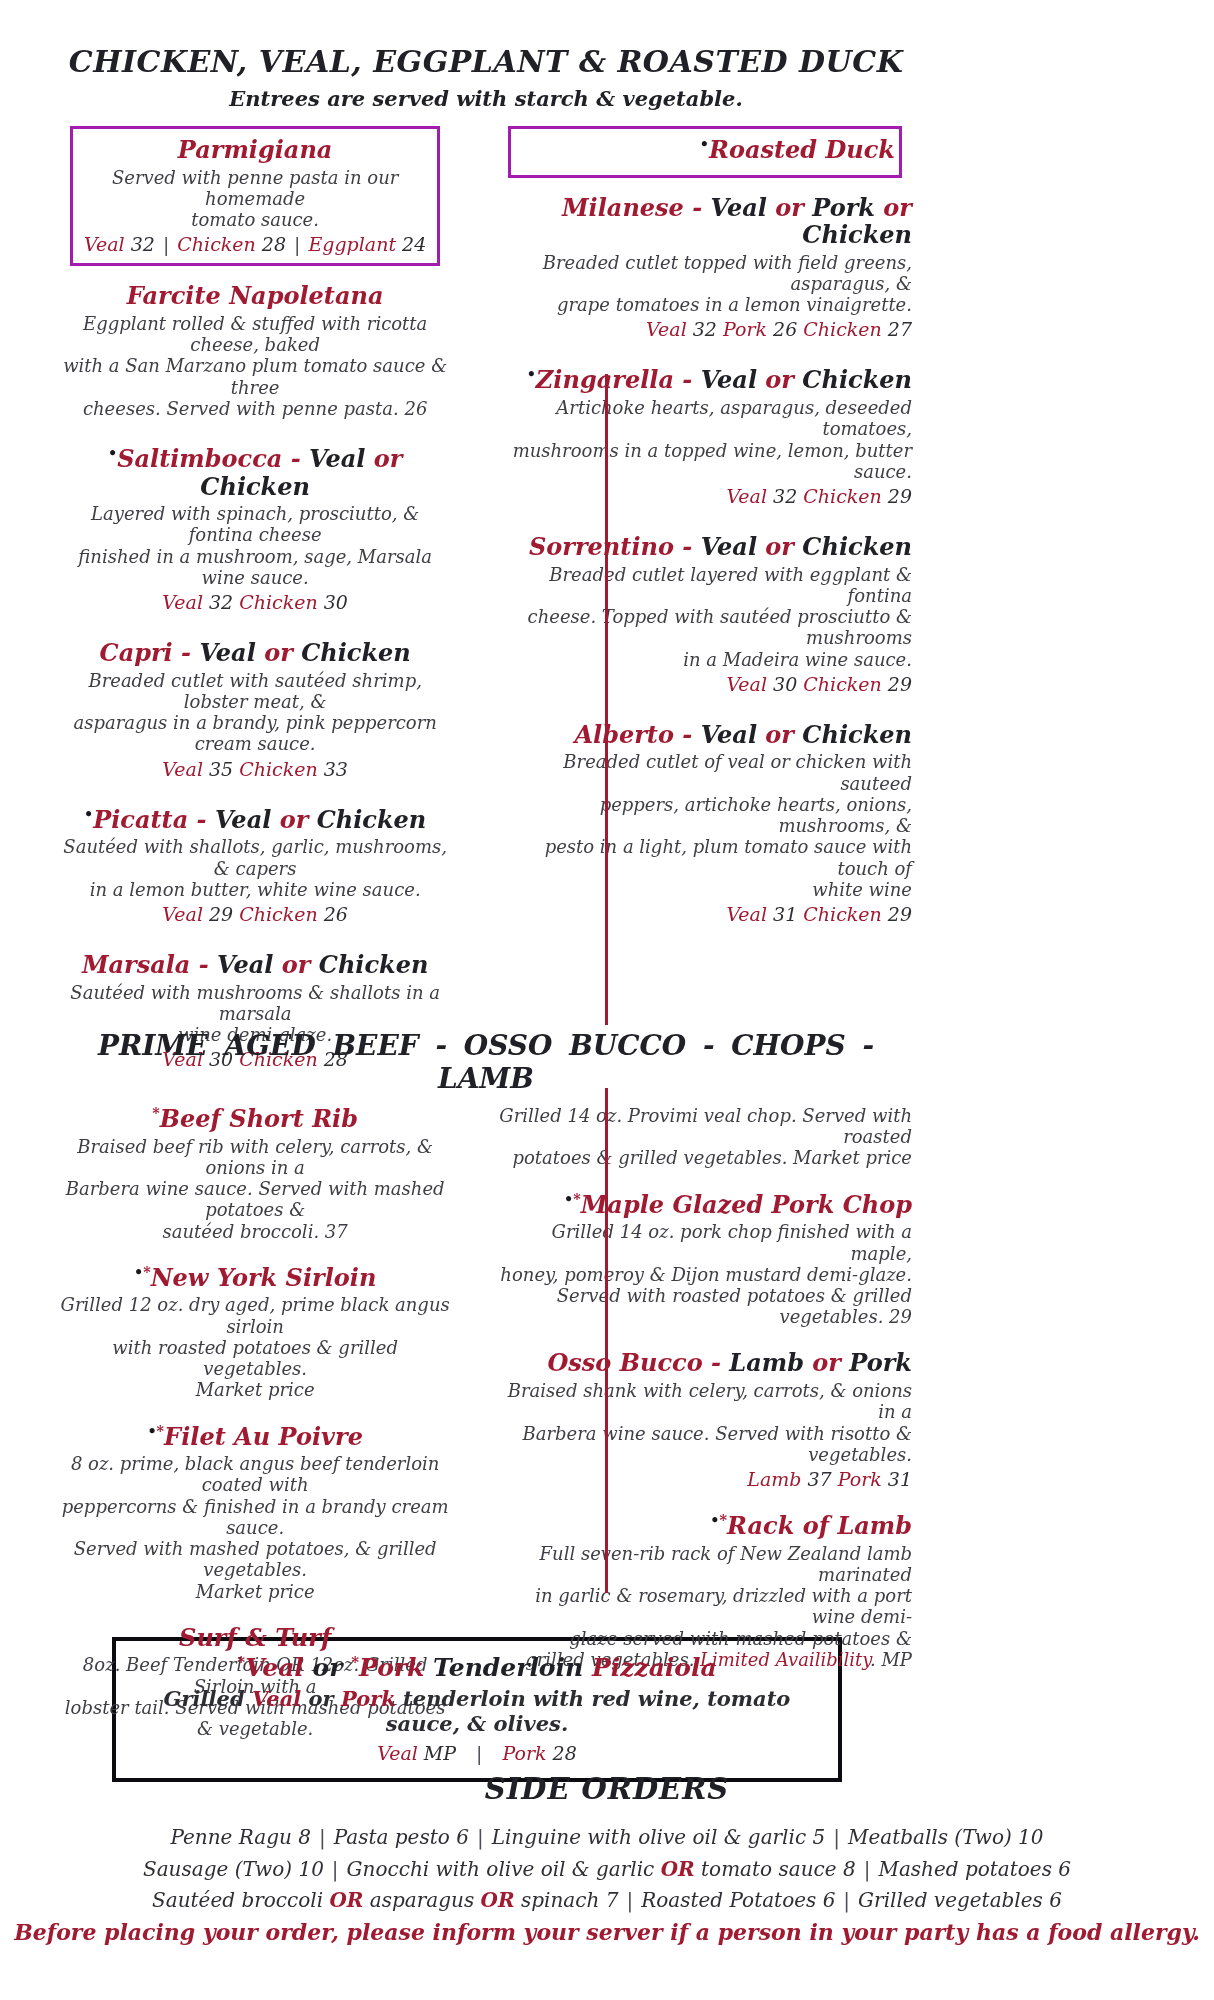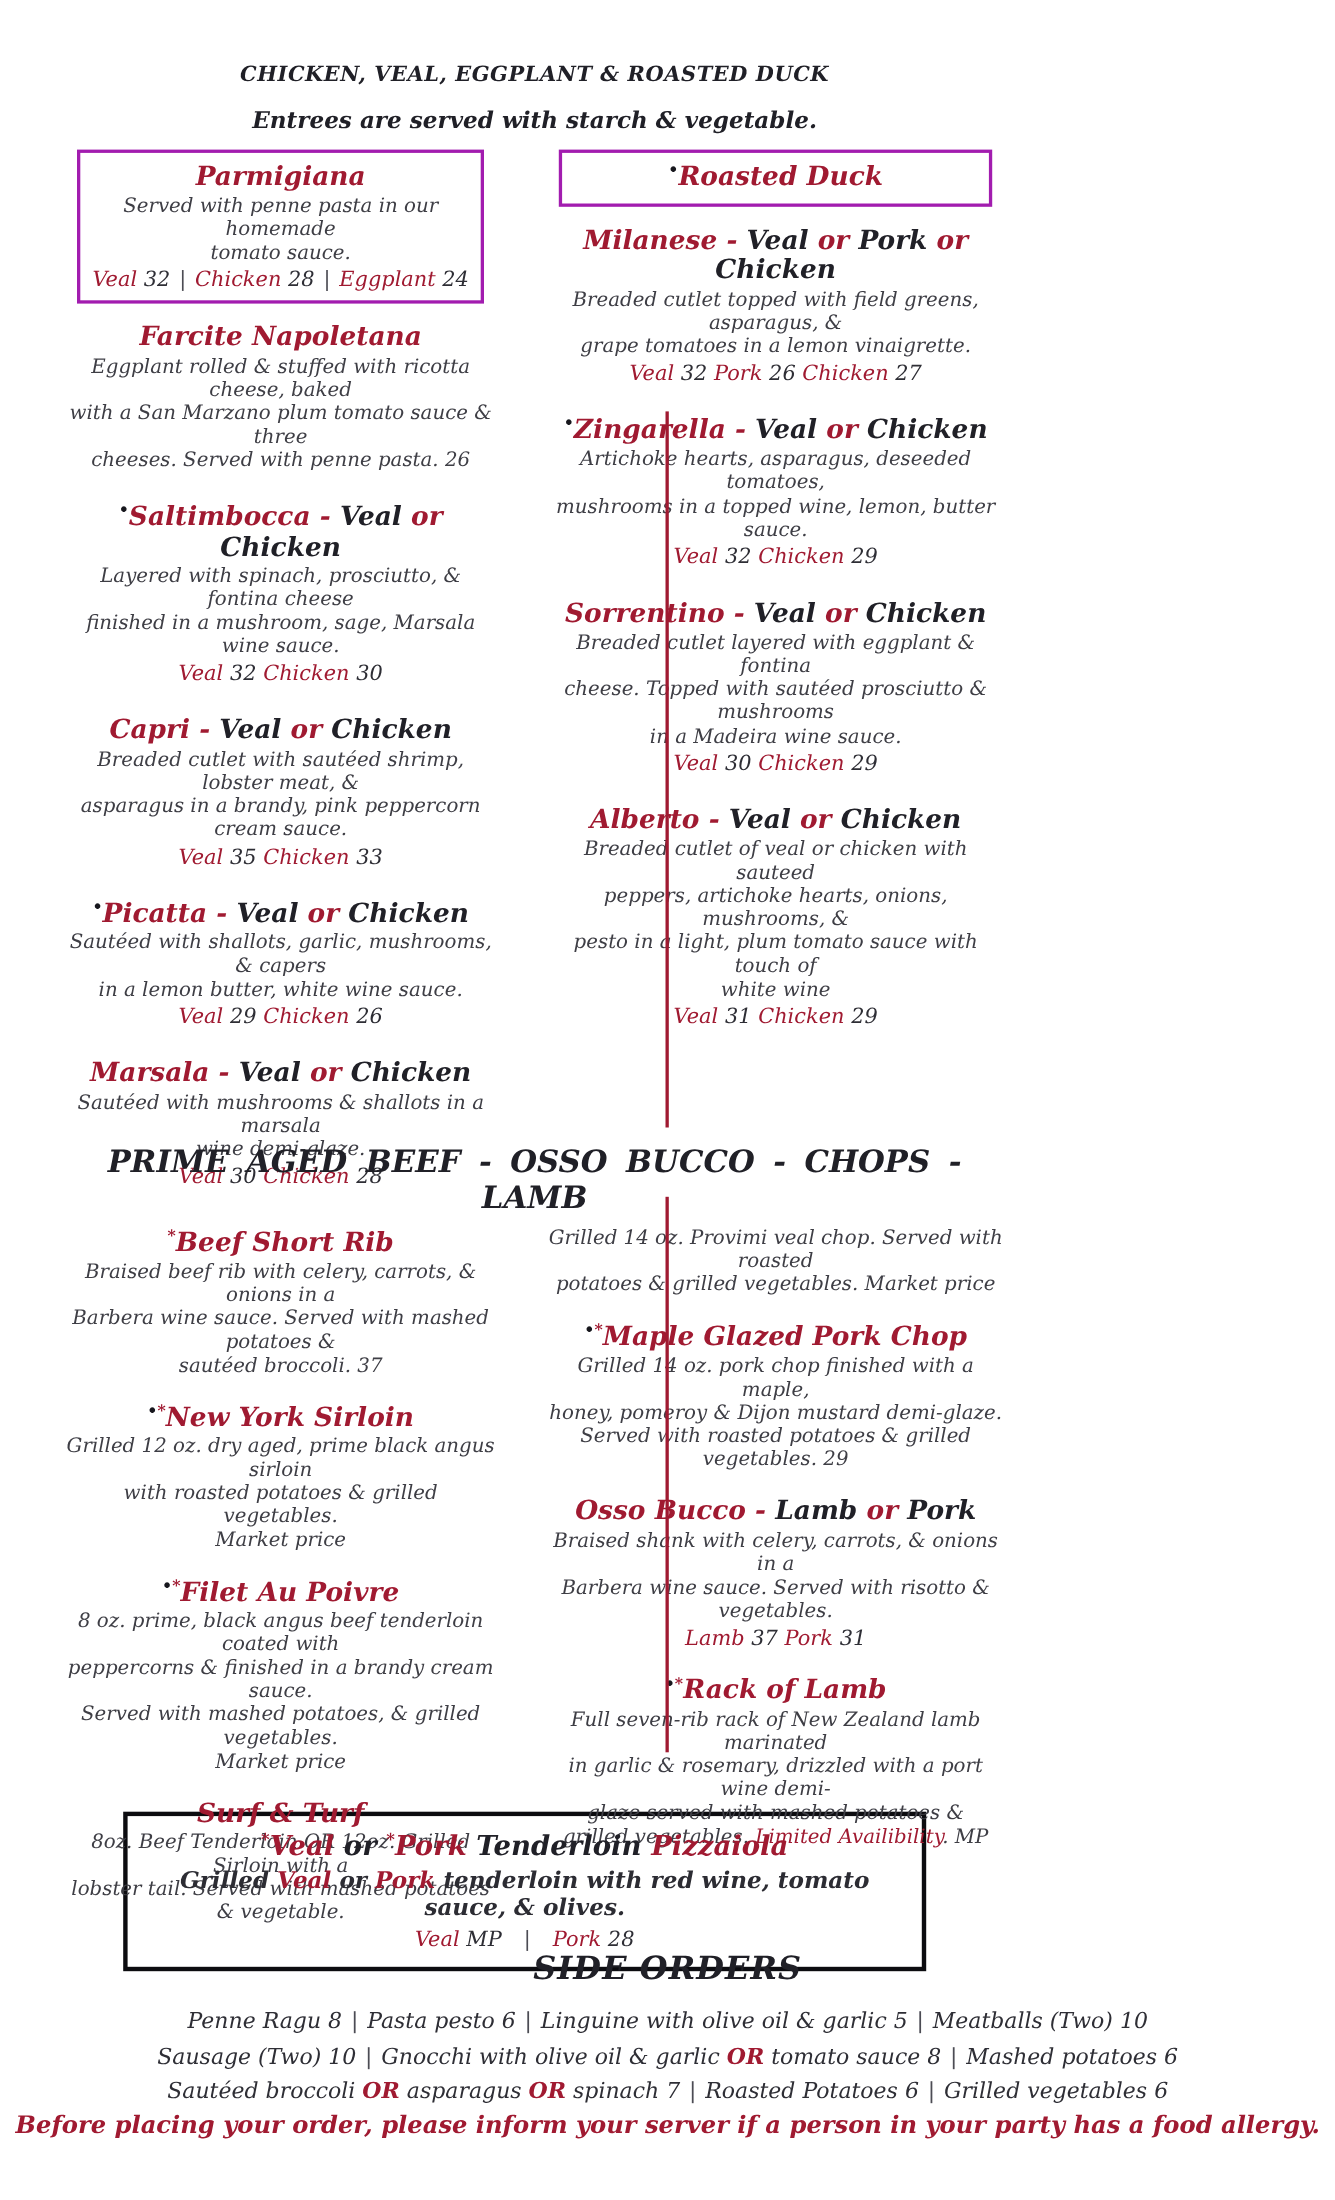--- a/index.html
+++ b/index.html
@@ -7,28 +7,28 @@
     --ink:#202027;
     --body_text:#3e3e45;
   }
   *{box-sizing:border-box;}
   html,body{margin:0;padding:0;background:#ffffff;}
   body{font-family:"DejaVu Serif", serif;font-style:italic;}
   .page{position:relative;width:1214px;height:2000px;background:#ffffff;overflow:hidden;}
 
   .top-block{position:absolute;left:60px;top:40px;width:852px;text-align:center;}
 
-  .page-title{font-size:19px;font-weight:bold;color:var(--ink);letter-spacing:.5px;margin:17px;}
+  .page-title{font-size:30px;font-weight:bold;color:var(--ink);letter-spacing:.5px;margin:4px;}
   .page-subtitle{font-size:21px;font-weight:bold;color:var(--ink);margin-top:7px;}
 
   .columns{display:flex;margin-top:15px;text-align:center;align-items:flex-start;}
   .cols1{height:903px;}
   .cols2{height:520px;margin-top:10px;}
   .colL{width:400px;}
-  .colR{width:424px;margin-left:48px;}
+  .colR{width:424px;margin-left:48px;text-align:right;}
 
   .item{margin-bottom:26px;}
   .s2 .item{margin-bottom:22px;}
   .boxed{border:3px solid #a21caf;padding:7px 4px 8px;margin:0 10px 16px;}
 
   .item-title{font-size:24px;font-weight:bold;line-height:1.15;margin-bottom:3px;color:var(--ink);}
   .item-desc{font-size:18px;line-height:1.18;color:var(--body_text);white-space:pre-line;}
   .item-price{font-size:19px;margin-top:3px;color:#2e2e35;white-space:pre-line;}
 
   .section2-title{font-size:28px;font-weight:bold;color:var(--ink);word-spacing:7px;margin:0;}

